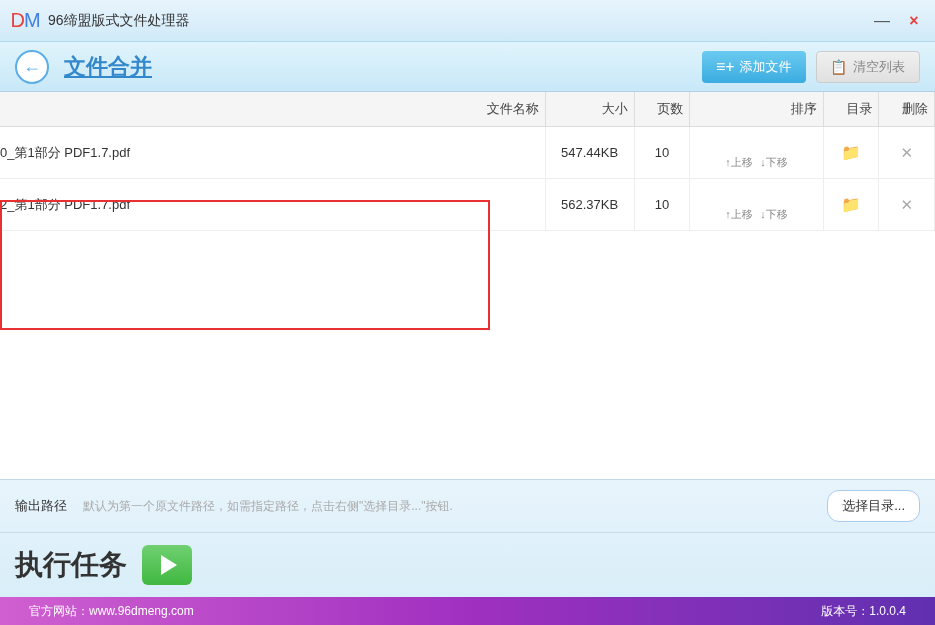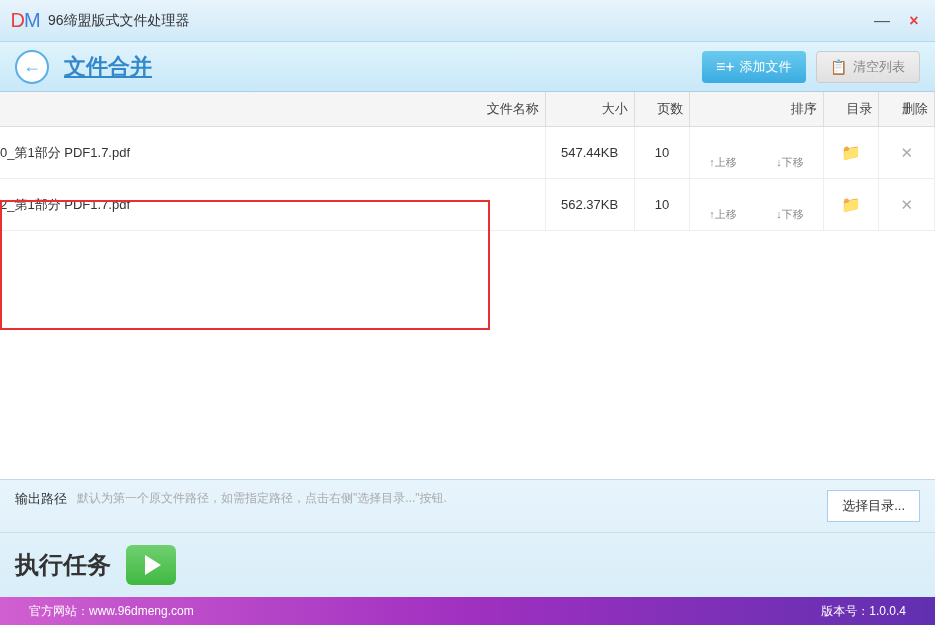--- a/index.html
+++ b/index.html
@@ -157,21 +157,21 @@
       left: 0;
       width: 490px;
       height: 130px;
       border: 2px solid #e83030;
       pointer-events: none;
       z-index: 10;
     }
 
     .sort-btns {
       display: flex;
-      gap: 18px;
+      gap: 2px;
       justify-content: center;
       align-items: center;
       margin-top: 20px;
     }
     .sort-btn {
       font-size: 11px;
       color: #888;
       cursor: pointer;
       display: flex;
       align-items: center;
@@ -189,53 +189,53 @@
     }
 
     
     .bottom-section {
       background: linear-gradient(to bottom, #e8f4fc, #d8eef8);
       border-top: 1px solid #c0d8ec;
       flex-shrink: 0;
     }
     .output-path-row {
       display: flex;
-      align-items: flex-start;
+      align-items: center;
       padding: 10px 15px;
-      gap: 10px;
+      gap: 16px;
       border-bottom: 1px solid #c8dcea;
     }
     .output-label {
       color: #333;
       white-space: nowrap;
       font-size: 13px;
     }
     .output-hint {
       color: #aaa;
       flex: 1;
       font-size: 12px;
     }
     .select-dir-btn {
       padding: 6px 14px;
       background: white;
       border: 1px solid #aaccee;
-      border-radius: 0;
+      border-radius: 12px;
       color: #333;
       cursor: pointer;
       font-size: 13px;
       font-family: inherit;
     }
     .execute-row {
       display: flex;
       align-items: center;
       padding: 12px 15px;
       gap: 15px;
     }
     .execute-label {
-      font-size: 24px;
+      font-size: 28px;
       color: #333;
       font-weight: bold;
     }
     .play-btn {
       width: 50px;
       height: 40px;
       background: linear-gradient(to bottom, #70d070, #40b840);
       border: none;
       border-radius: 6px;
       cursor: pointer;

